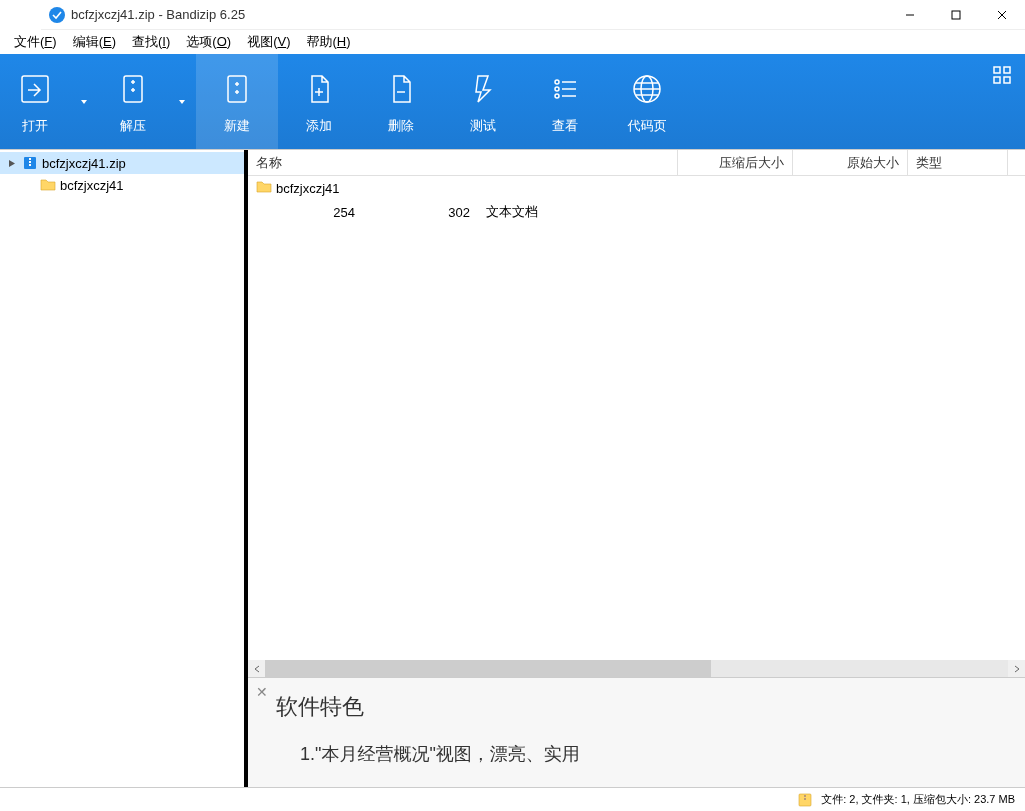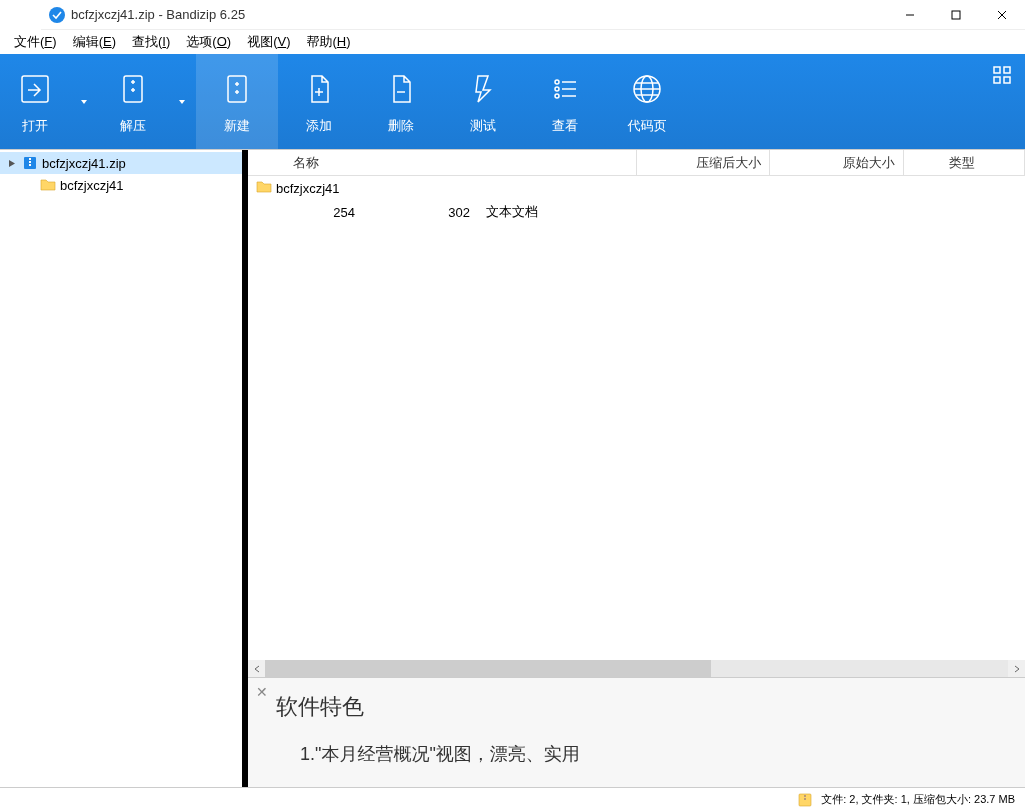--- a/index.html
+++ b/index.html
@@ -96,21 +96,21 @@
 
 
 .content {
   flex: 1;
   display: flex;
   min-height: 0;
   border-top: 1px solid #ccc;
 }
 .tree-panel {
   width: 248px;
-  border-right: 6px solid #000000;
+  border-right: 4px solid #000000;
   overflow: auto;
   padding-top: 2px;
 }
 .tree-node {
   display: flex;
   align-items: center;
   height: 22px;
   padding-left: 6px;
   gap: 4px;
   cursor: pointer;
@@ -138,21 +138,20 @@
   display: flex;
   height: 26px;
   border-bottom: 1px solid #e0e0e0;
 }
 .list-header .col {
   padding: 4px 8px;
   border-right: 1px solid #e0e0e0;
   color: #333;
   display: flex;
   align-items: center;
-  margin-left: 37px;
 }
 .list-body {
   flex: 1;
   overflow: auto;
 }
 .list-row {
   display: flex;
   height: 24px;
   align-items: center;
 }

